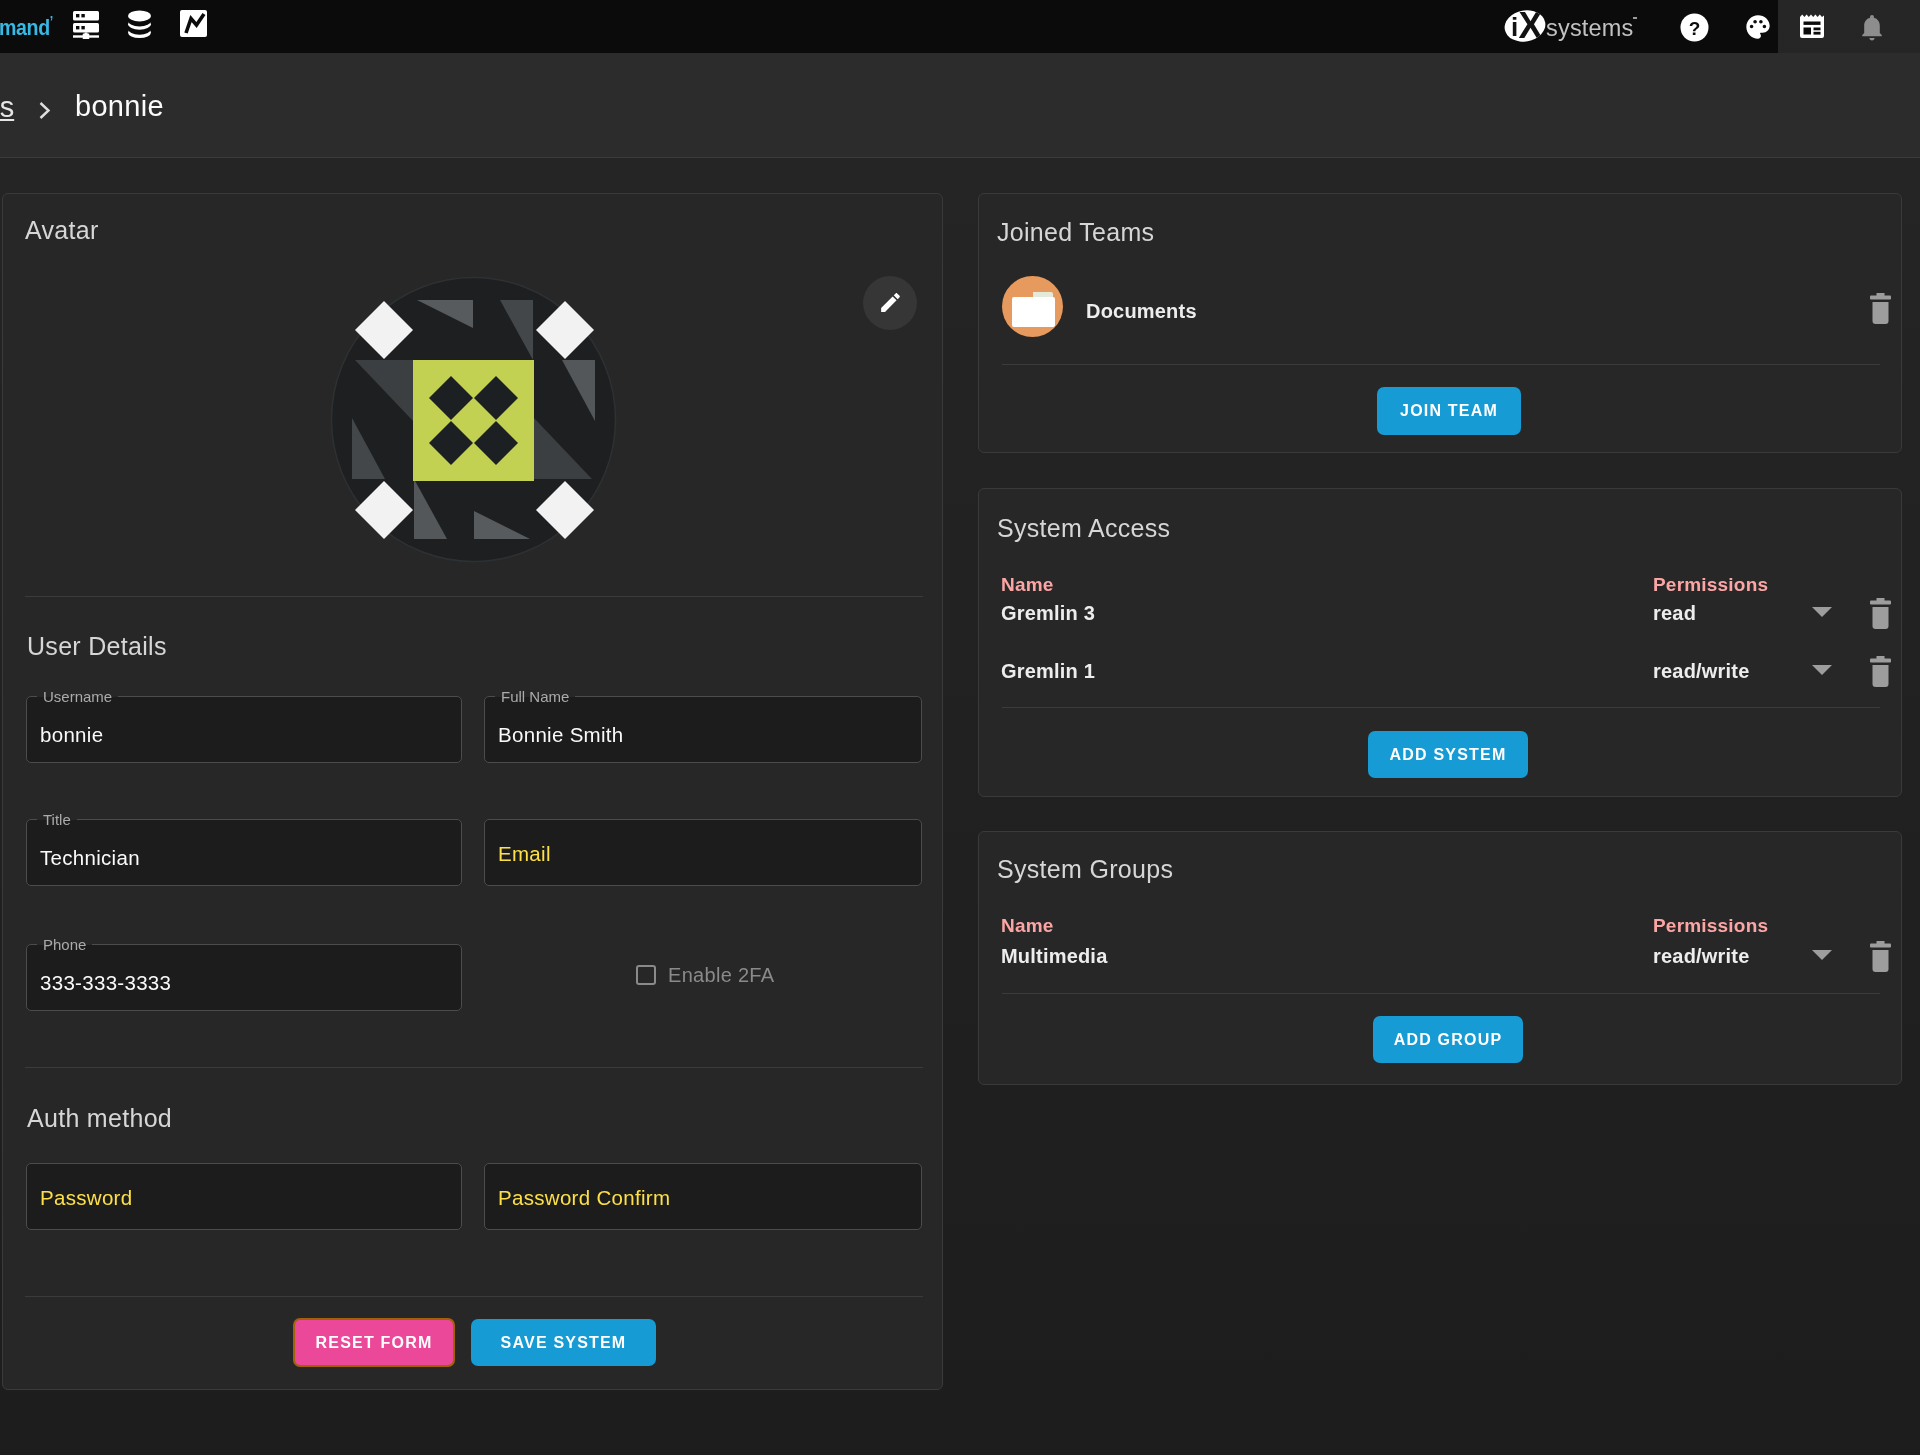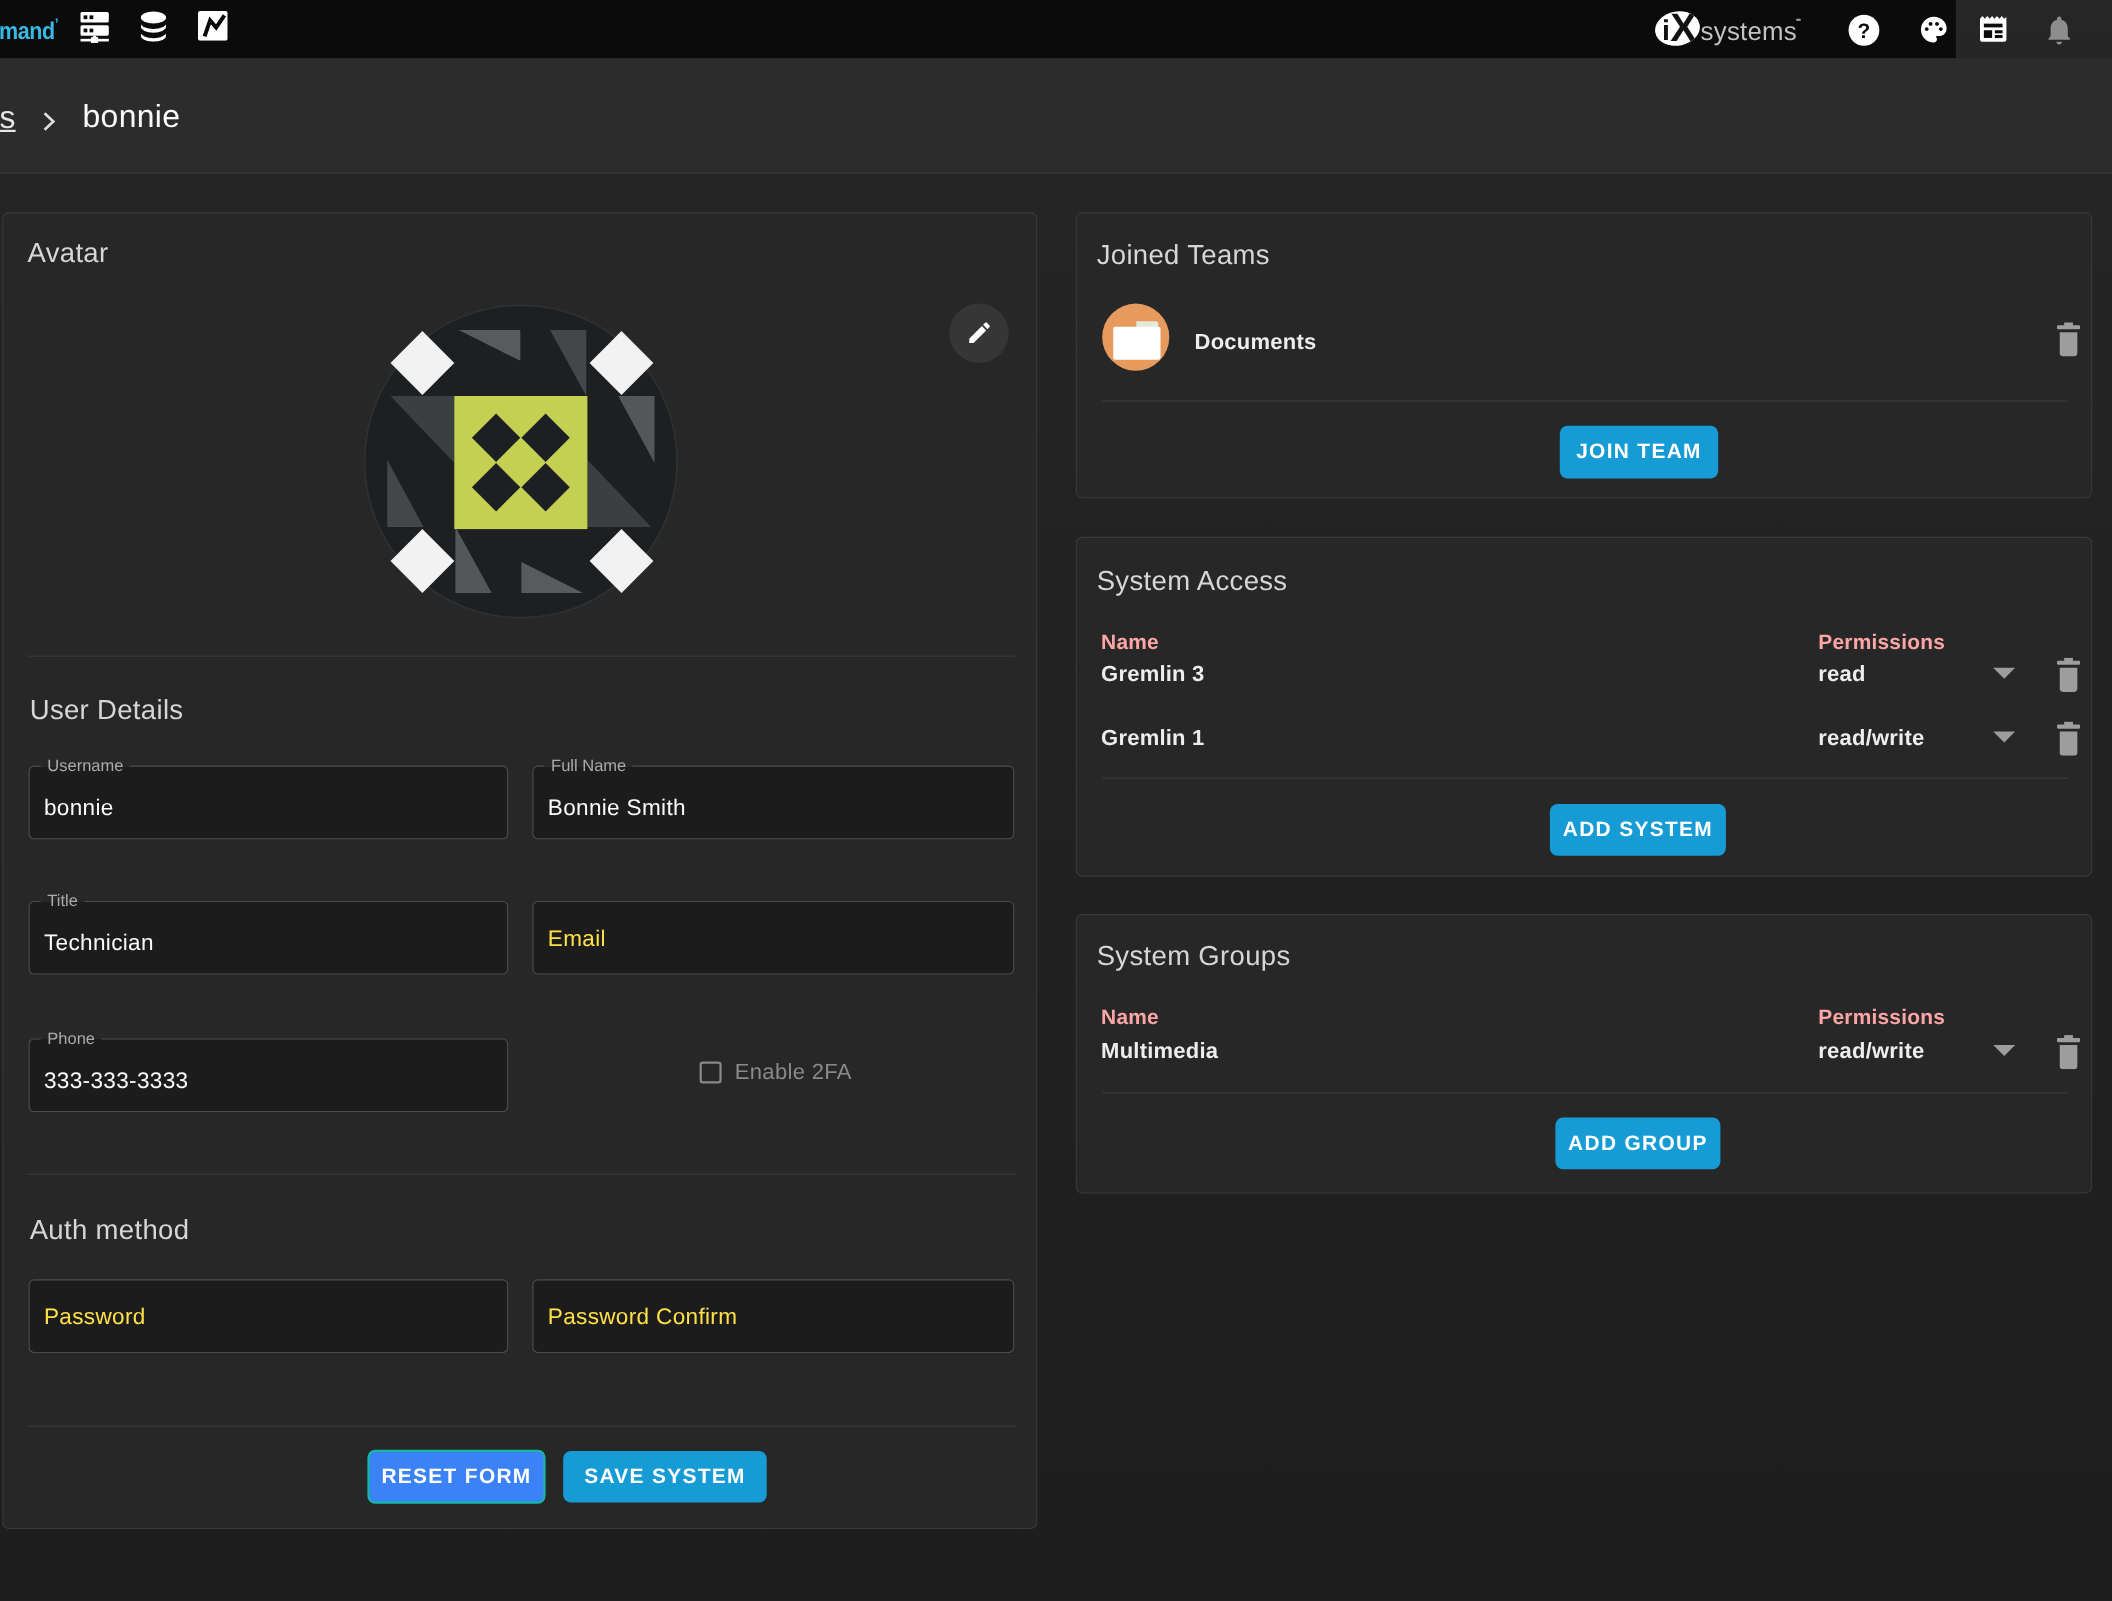--- a/index.html
+++ b/index.html
@@ -13,24 +13,24 @@
   .card { position:absolute; background:#272727; border:1px solid #3a3a3a; border-radius:6px; }
   .hdr { position:absolute; font-size:25px; color:#d6d6d6; letter-spacing:.3px; }
   .divider { position:absolute; height:1px; background:#3b3b3b; }
   .field { position:absolute; background:#1c1c1c; border:1px solid #4c4c4c; border-radius:5px; }
   .field .lbl { position:absolute; top:-9px; left:10px; font-size:15px; color:#ababab;
     background:linear-gradient(#272727 0 9px, #1c1c1c 9px); padding:0 6px; line-height:18px; }
   .field .val { position:absolute; left:13px; top:0; right:10px; height:100%; padding-top:10px;
     display:flex; align-items:center; font-size:20.5px; color:#fafafa; letter-spacing:.3px; }
   .field .ph { color:#fde047; padding-top:3px; }
   .btn { position:absolute; display:flex; align-items:center; justify-content:center;
-    font-size:19px; font-weight:bold; letter-spacing:1.2px; color:#fff;
-    border-radius:7px;margin-left:41px; }
+    font-size:16px; font-weight:bold; letter-spacing:1.2px; color:#fff;
+    border-radius:7px; }
   .btn-blue { background:#179bd5; }
-  .btn-ghost { background:#3b82f6; border:2px solid #14b8a6; }
+  .btn-ghost { background:#ec4899; border:2px solid #a16207; }
   .rowtxt { position:absolute; font-size:20px; color:#ededed; font-weight:600; letter-spacing:.2px; }
   .coltxt { position:absolute; font-size:19px; color:#fca5a5; font-weight:bold; letter-spacing:.2px; }
   .icon { position:absolute; }
 </style>
 </head>
 <body>
 <div id="page">
 
   <div id="topbar">
     <div class="abs" style="left:-1px;top:13px;font-size:22px;font-weight:bold;color:#38b8e4;letter-spacing:-0.4px;transform:scaleX(.89);transform-origin:0 0;">mand<span style="font-size:14px;vertical-align:9px;">’</span></div>

